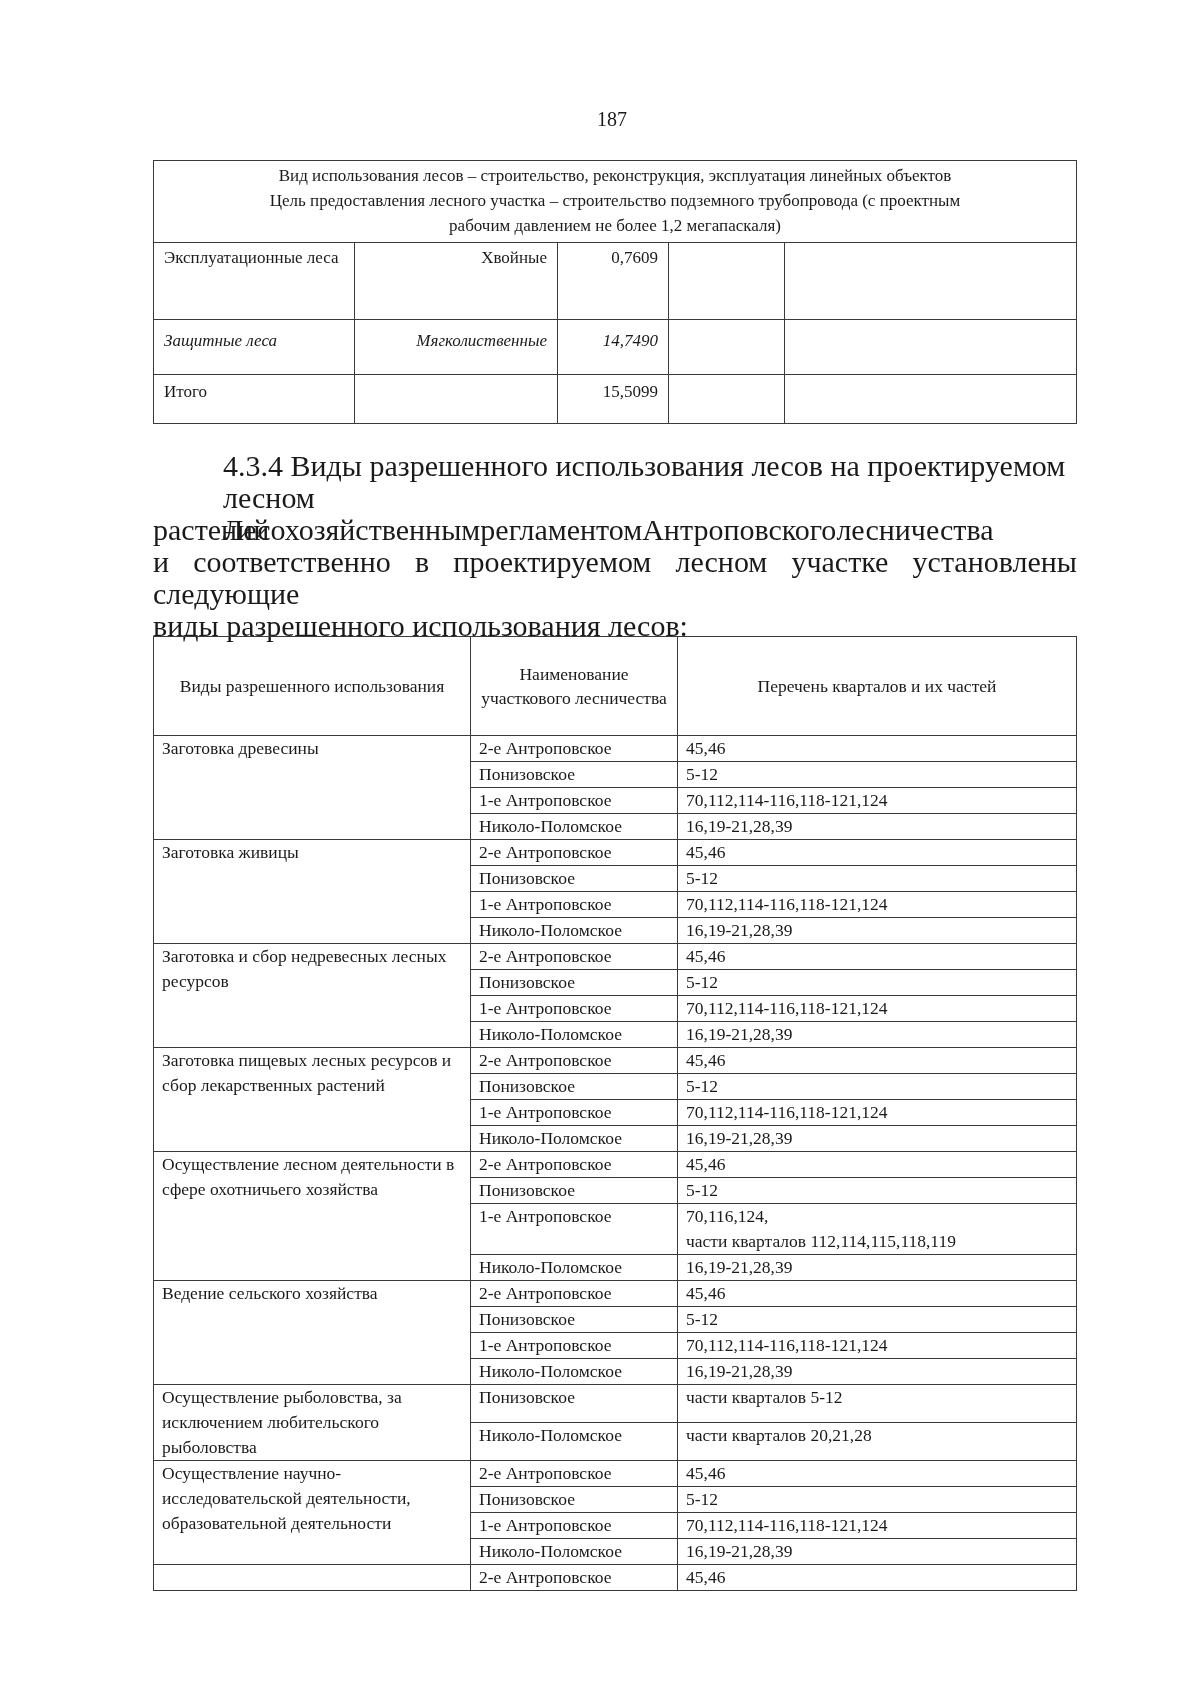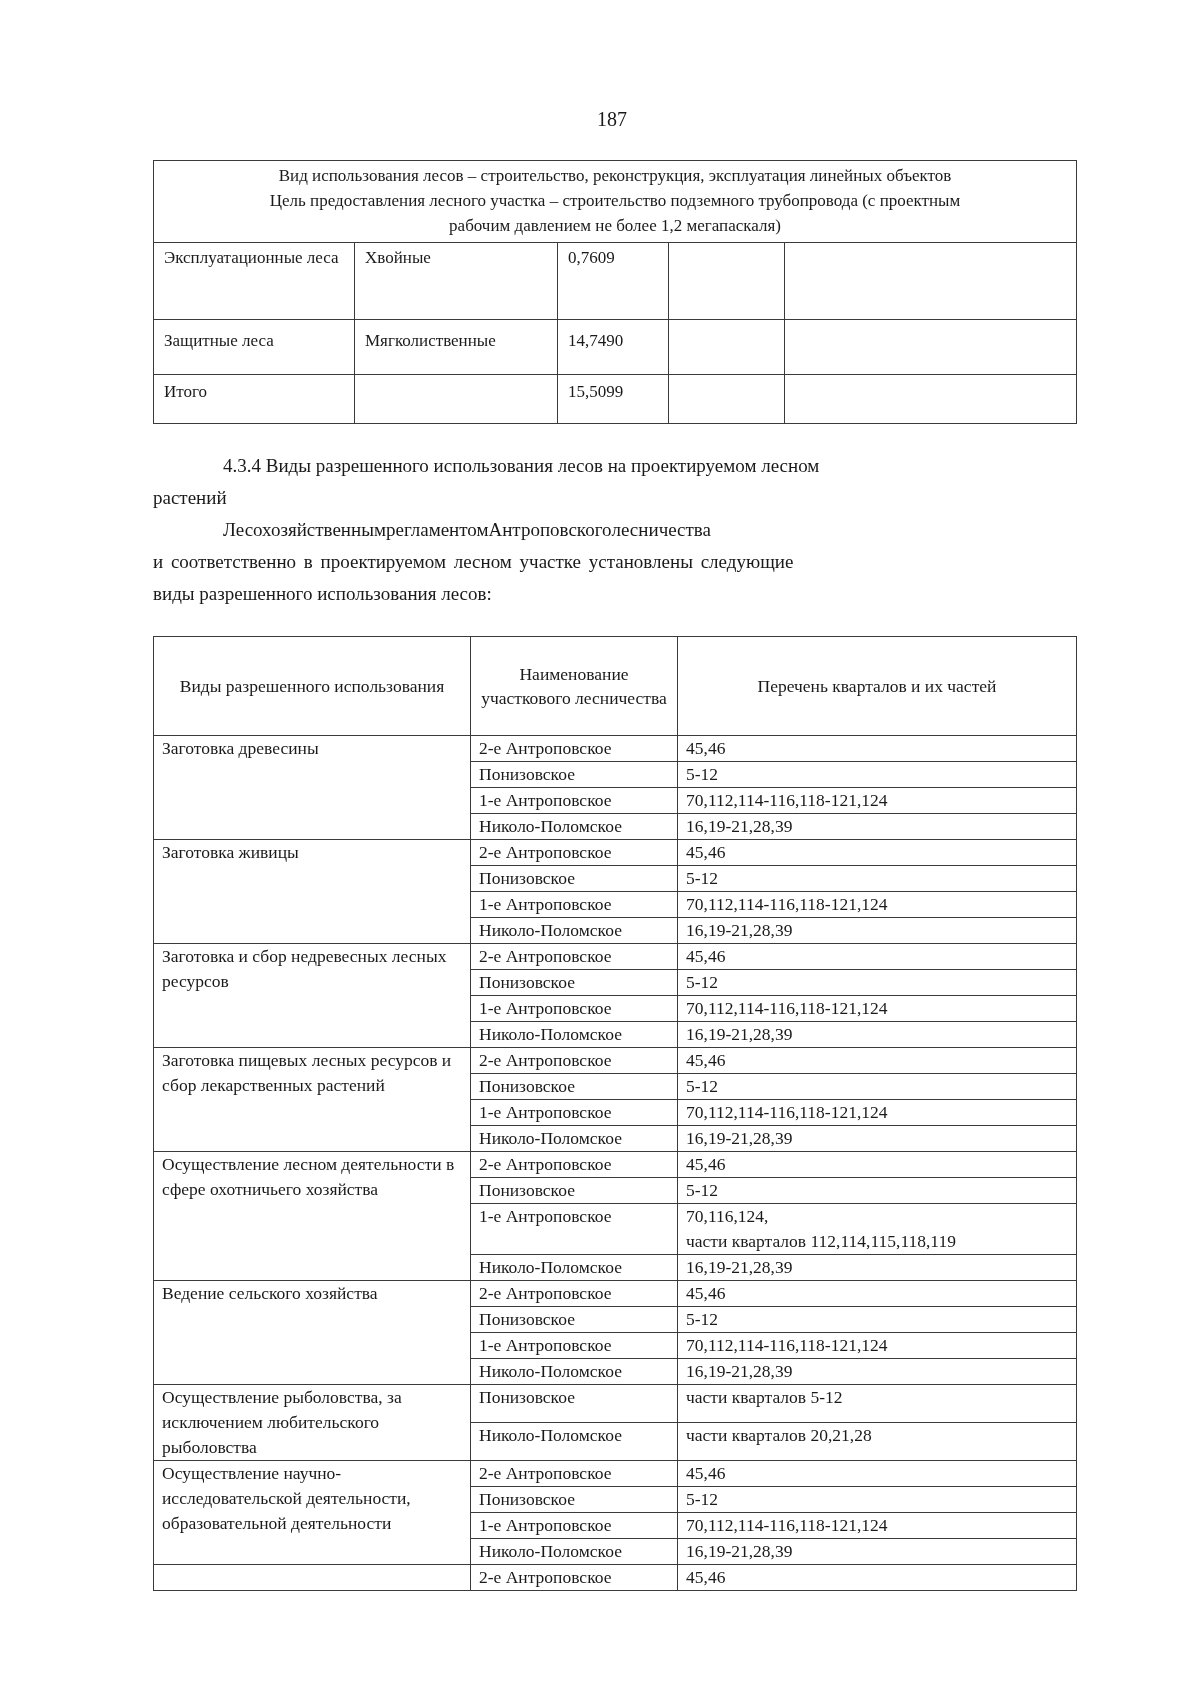--- a/index.html
+++ b/index.html
@@ -4,24 +4,24 @@
 <style>
   html, body { margin: 0; padding: 0; background: #ffffff; }
   body { width: 1200px; height: 1697px; position: relative; font-family: "Liberation Serif", "DejaVu Serif", serif; color: #1a1a1a; overflow: hidden; }
   .page-number { position: absolute; top: 108px; left: 0; width: 1200px; text-align: center; font-size: 20px; margin-left: 12px; }
   table { border-collapse: collapse; }
   td { border: 1.5px solid #3a3a3a; vertical-align: top; }
   .t1 { position: absolute; left: 153px; top: 160px; width: 924px; font-size: 17px; }
   .t1 .hdr { text-align: center; line-height: 25px; padding: 2px 6px 4px; }
   .t1 td { padding: 2px 10px; line-height: 25px; }
   .t1 .r1 td { height: 72px; }
-  .t1 .r2 td { height: 44px; padding-top: 8px; }
+  .t1 .r2 td { height: 44px; padding-top: 8px; font-style: italic; }
   .t1 .r3 td { height: 42px; padding-top: 4px; }
-  .center { text-align: left; }
-  .para { position: absolute; left: 153px; width: 924px; font-size: 19px; line-height: 32px; }
+  .center { text-align: right; }
+  .para { position: absolute; left: 153px; width: 924px; font-size: 30px; line-height: 32px; }
   .h434 { top: 450px; }
   .h434 .ind { padding-left: 70px; }
   .body-text { top: 514px; text-align: justify; text-align-last: left; }
   .spread { display: flex; justify-content: flex-start; padding-left: 70px; }
   .t2 { position: absolute; left: 153px; top: 636px; width: 924px; font-size: 17.5px; }
   .t2 td { padding: 0 8px; line-height: 25px; height: 25px; }
   .t2 thead td { text-align: center; vertical-align: middle; height: 98px; line-height: 24px; }
   .t2 .col1 { width: 300px; }
   .t2 .col2 { width: 190px; }
   .t2 td.use { line-height: 25px; }

